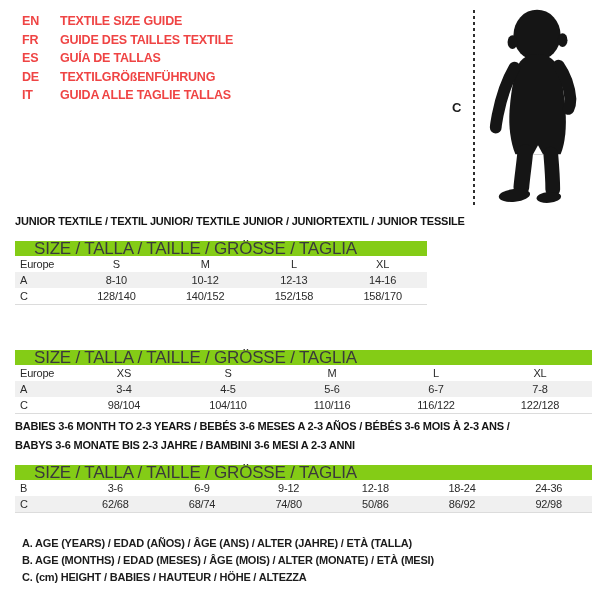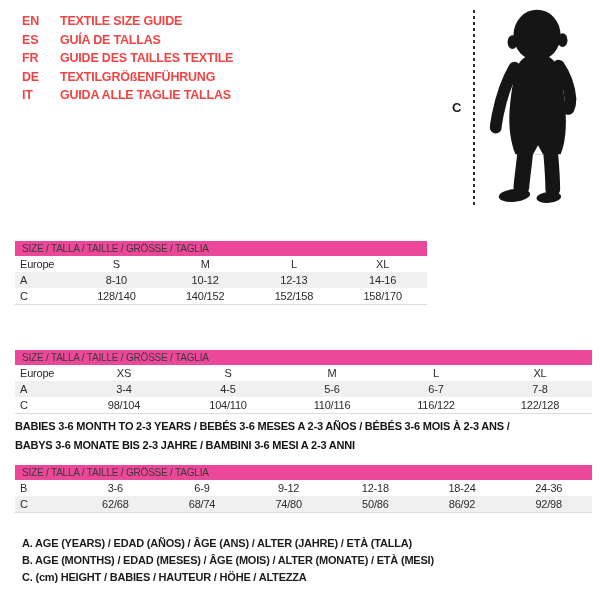--- a/index.html
+++ b/index.html
@@ -21,22 +21,22 @@
   .dash-line{position:absolute;left:33px;top:10px;width:2px;height:195px;
     background:repeating-linear-gradient(to bottom,#2e2e2e 0 3px,transparent 3px 6px);}
   .figure-c{position:absolute;left:12px;top:100px;font-weight:bold;font-size:13px;color:#1c1c1c;}
   .baby-svg{position:absolute;left:42px;top:5px;}
 
   
   .tbl-title{position:absolute;left:15px;font-weight:bold;font-size:11px;
     letter-spacing:-0.2px;color:#141414;white-space:nowrap;}
   .tbl-title sub{font-size:7.5px;vertical-align:-2px;}
   .size-table{position:absolute;left:15px;border-bottom:1px solid #dcdcdc;}
-  .tbl-header{height:15px;background:#ec4899;color:#3a3a3a;display:flex;align-items:center;
-    padding-left:7px;font-size:10px;letter-spacing:-0.2px;box-sizing:border-box;}
+  .tbl-header{height:15px;background:#84cc16;color:#3a3a3a;display:flex;align-items:center;
+    padding-left:19px;font-size:17px;letter-spacing:-0.2px;box-sizing:border-box;}
   .trow{display:flex;height:16px;align-items:center;font-size:11px;letter-spacing:-0.2px;color:#2b2b2b;}
   .trow.alt{background:#f0f0f0;}
   .tlabel{width:57px;padding-left:5px;box-sizing:border-box;}
   .tcell{flex:1;text-align:center;}
 
   .w1{width:412px;} .w2{width:577px;}
 
   
   .legend{position:absolute;left:22px;top:535px;}
   .legend-row{font-weight:bold;font-size:11px;line-height:17px;
@@ -46,26 +46,26 @@
 <body>
 
 <div class="canvas">
 
   <div class="lang-list">
     <div class="lang-row">
       <span class="lang-code">EN</span>
       <span class="lang-label">TEXTILE SIZE GUIDE</span>
     </div>
     <div class="lang-row">
+      <span class="lang-code">FR</span>
+      <span class="lang-label">GUIDE DES TAILLES TEXTILE</span>
+    </div>
+    <div class="lang-row">
       <span class="lang-code">ES</span>
       <span class="lang-label">GUÍA DE TALLAS</span>
-    </div>
-    <div class="lang-row">
-      <span class="lang-code">FR</span>
-      <span class="lang-label">GUIDE DES TAILLES TEXTILE</span>
     </div>
     <div class="lang-row">
       <span class="lang-code">DE</span>
       <span class="lang-label">TEXTILGRÖßENFÜHRUNG</span>
     </div>
     <div class="lang-row">
       <span class="lang-code">IT</span>
       <span class="lang-label">GUIDA ALLE TAGLIE TALLAS</span>
     </div>
   </div>
@@ -83,20 +83,21 @@
         <path d="M78,60 C85,70 89,82 90,94 C90,99 89,102 88,104" fill="none" stroke="#151515" stroke-width="12" stroke-linecap="round"></path>
         <path d="M44,148 C43,160 41,172 40,184" fill="none" stroke="#151515" stroke-width="16" stroke-linecap="round"></path>
         <path d="M70,150 C71,162 72,174 72,186" fill="none" stroke="#151515" stroke-width="15" stroke-linecap="round"></path>
         <ellipse cx="33" cy="192" rx="16" ry="6.5" transform="rotate(-6 33 192)"></ellipse>
         <ellipse cx="68" cy="194" rx="12.5" ry="5.5" transform="rotate(-5 68 194)"></ellipse>
         <path d="M52,150 L57,141 L62,150 Z" fill="#ffffff"></path>
       </g>
     </svg>
   </div>
 
+  <div class="tbl-title" style="top:215px;">JUNIOR TEXTILE / TEXTIL JUNIOR/ TEXTILE JUNIOR / JUNIORTEXTIL / JUNIOR TESSILE</div>
   <div class="size-table w1" style="top:241px;">
     <div class="tbl-header">SIZE / TALLA / TAILLE / GRÖSSE / TAGLIA</div>
     <div class="trow">
       <span class="tlabel">Europe</span>
       <span class="tcell">S</span>
       <span class="tcell">M</span>
       <span class="tcell">L</span>
       <span class="tcell">XL</span>
     </div>
     <div class="trow alt">

